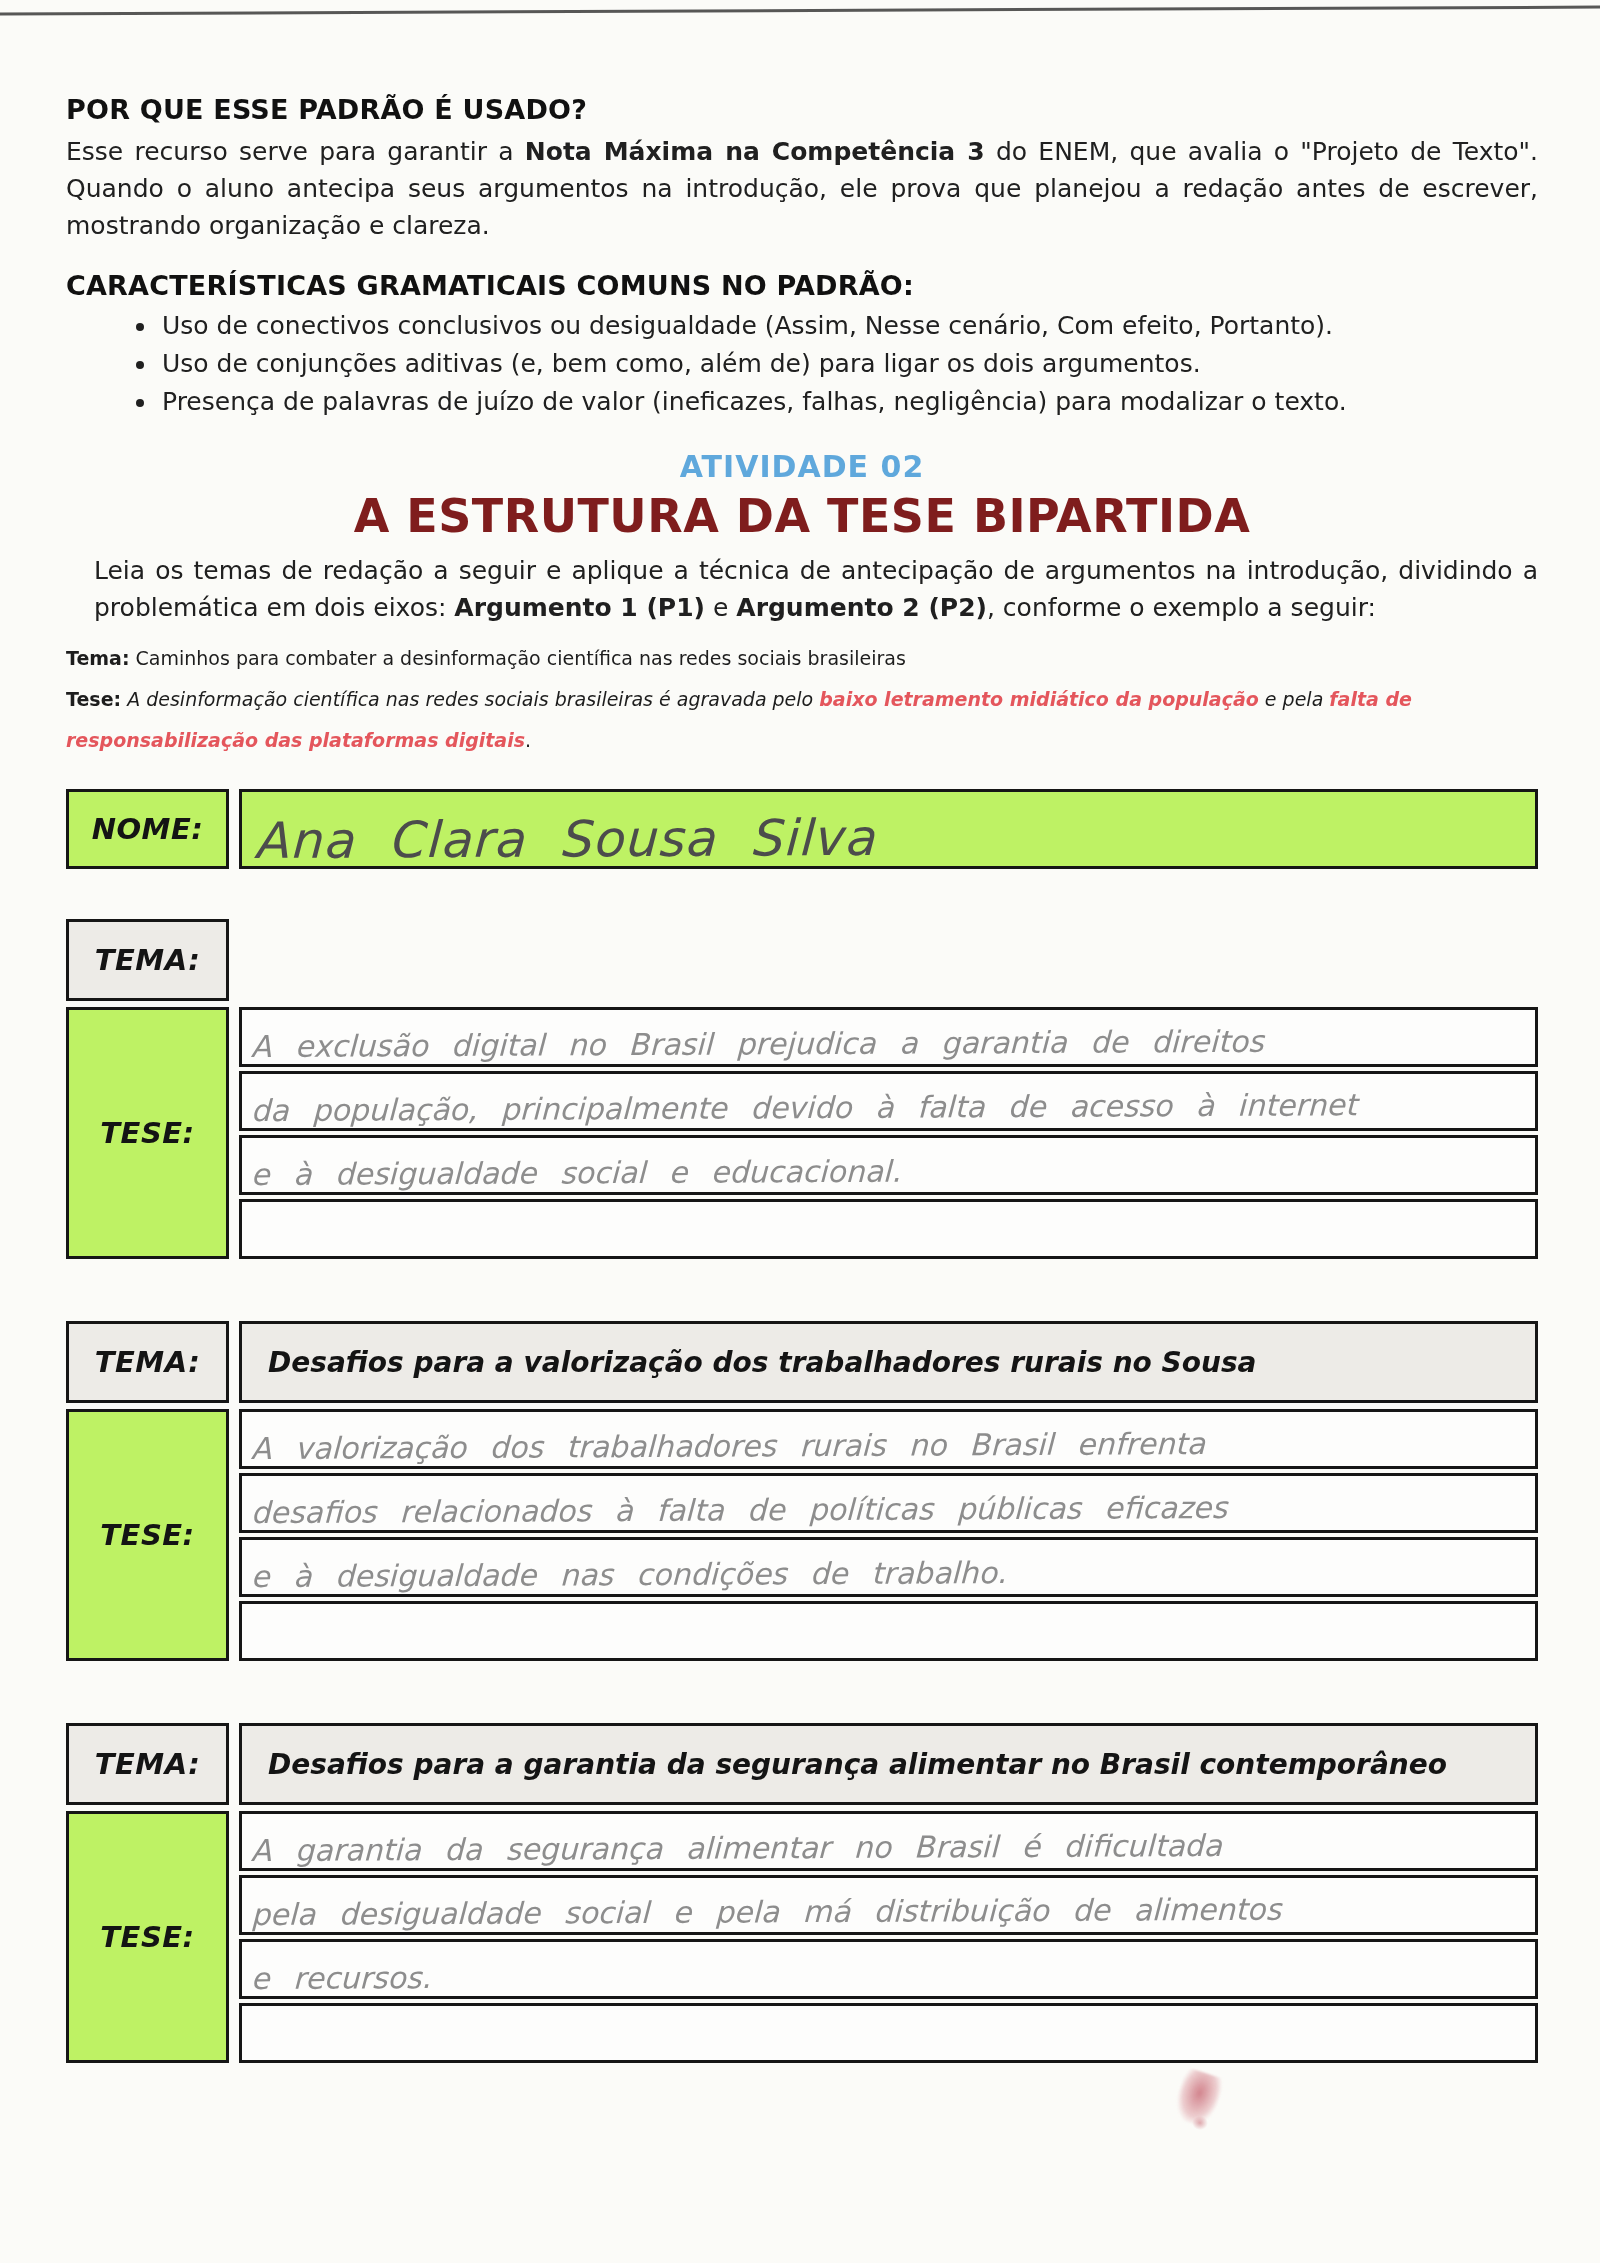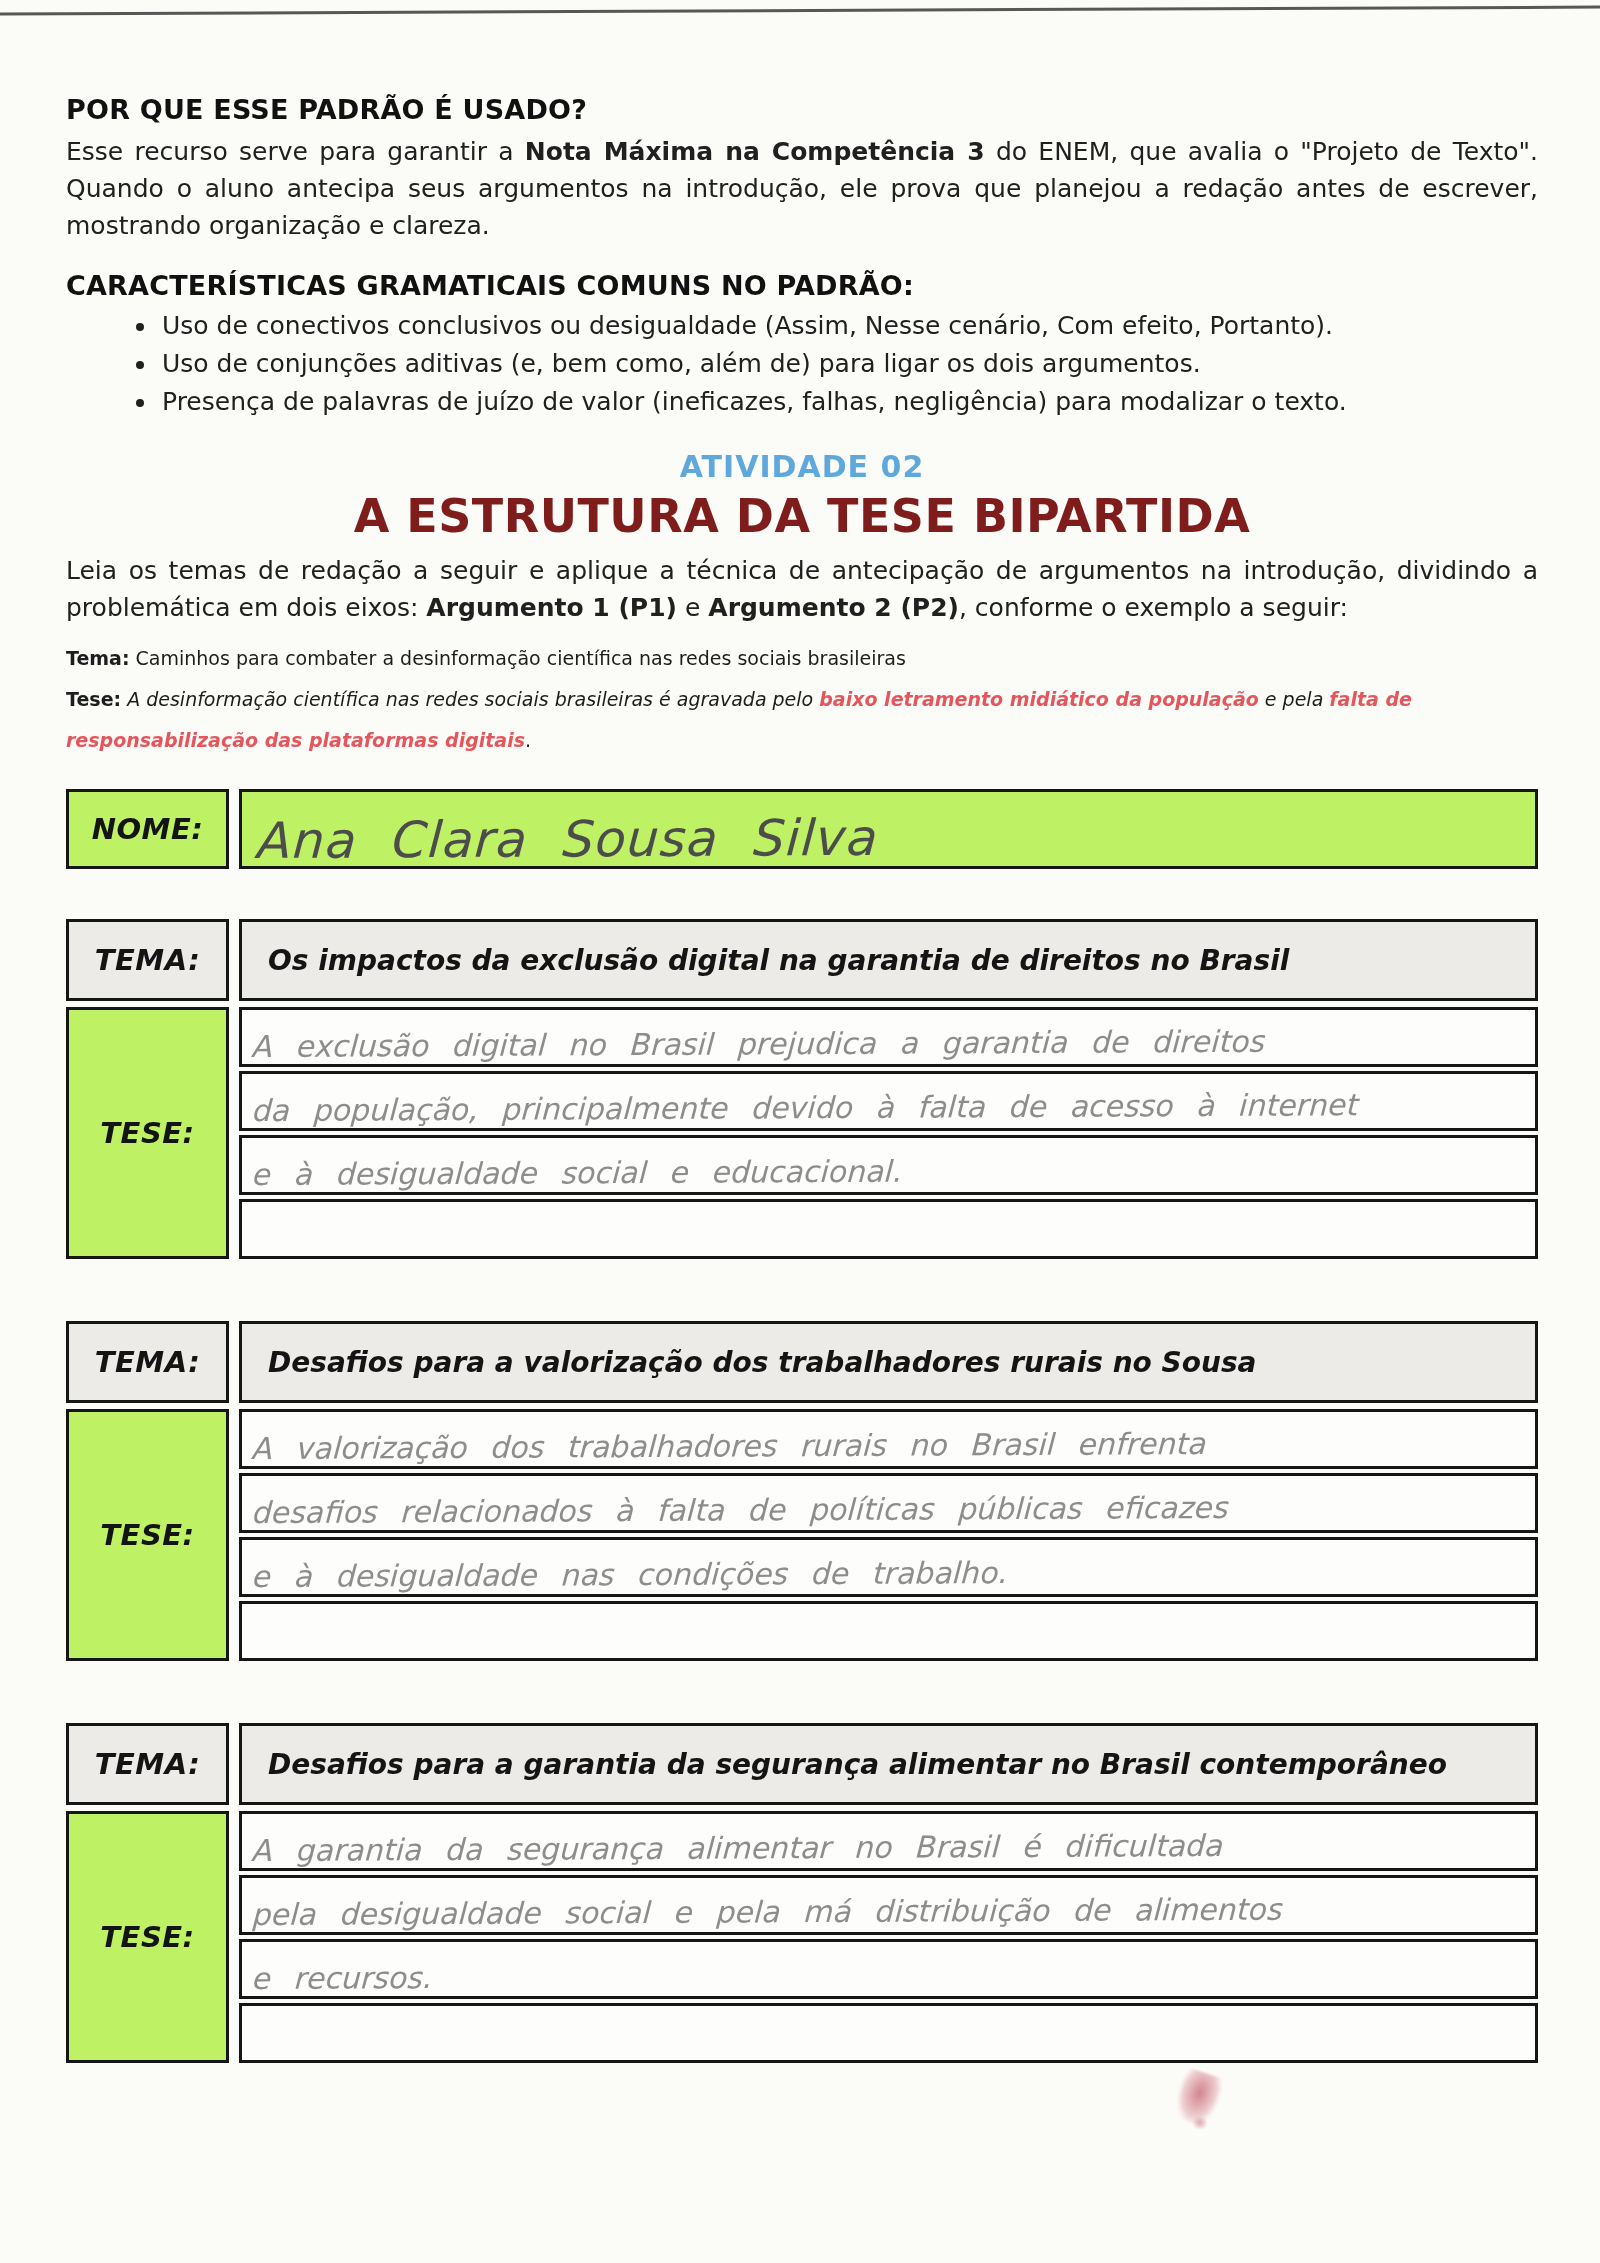--- a/index.html
+++ b/index.html
@@ -29,21 +29,21 @@
   ul.bullets li { font-size:25px; line-height:38px; color:#202020; padding-left:4px; }
 
   .activity-label {
     margin-top:28px; text-align:center; font-size:30px; font-weight:bold;
     letter-spacing:1px; color:#5fa8dc;
   }
   .main-title {
     margin-top:4px; text-align:center; font-size:46px; font-weight:bold;
     letter-spacing:.5px; color:#7f1d1d; line-height:56px;
   }
-  .instruction { margin-top:24px; }
+  .instruction { margin-top:24px;margin-left:28px; }
 
   .example { margin-top:12px; font-size:19px; line-height:41px; color:#1d1d1d; }
   .example .red { color:#e4565c; font-weight:bold; font-style:italic; }
   .example i { font-style:italic; }
 
   .row { display:flex; gap:10px; }
   .cell { border:3px solid #161616; background:#bef264; }
   .label-cell {
     width:163px; display:flex; align-items:center; justify-content:center;
     font-weight:bold; font-style:italic; font-size:29px; letter-spacing:.5px; color:#141414;
@@ -122,21 +122,20 @@
   <div class="row nome-row">
     <div class="cell label-cell">NOME:</div>
     <div class="cell input-cell">
       <span class="hand name">Ana Clara Sousa Silva</span>
     </div>
   </div>
 
   <div class="sheet1">
     <div class="row tema-row">
       <div class="cell label-cell shaded">TEMA:</div>
-      <div class="cell tema-value shaded">Os impactos da exclusão digital na garantia de direitos no Brasil</div>
     </div>
     <div class="row tese-row">
       <div class="cell label-cell">TESE:</div>
       <div class="lines">
         <div class="tese-line">
             <span class="hand">A exclusão digital no Brasil prejudica a garantia de direitos</span>
           </div>
         <div class="tese-line">
             <span class="hand">da população, principalmente devido à falta de acesso à internet</span>
           </div>

